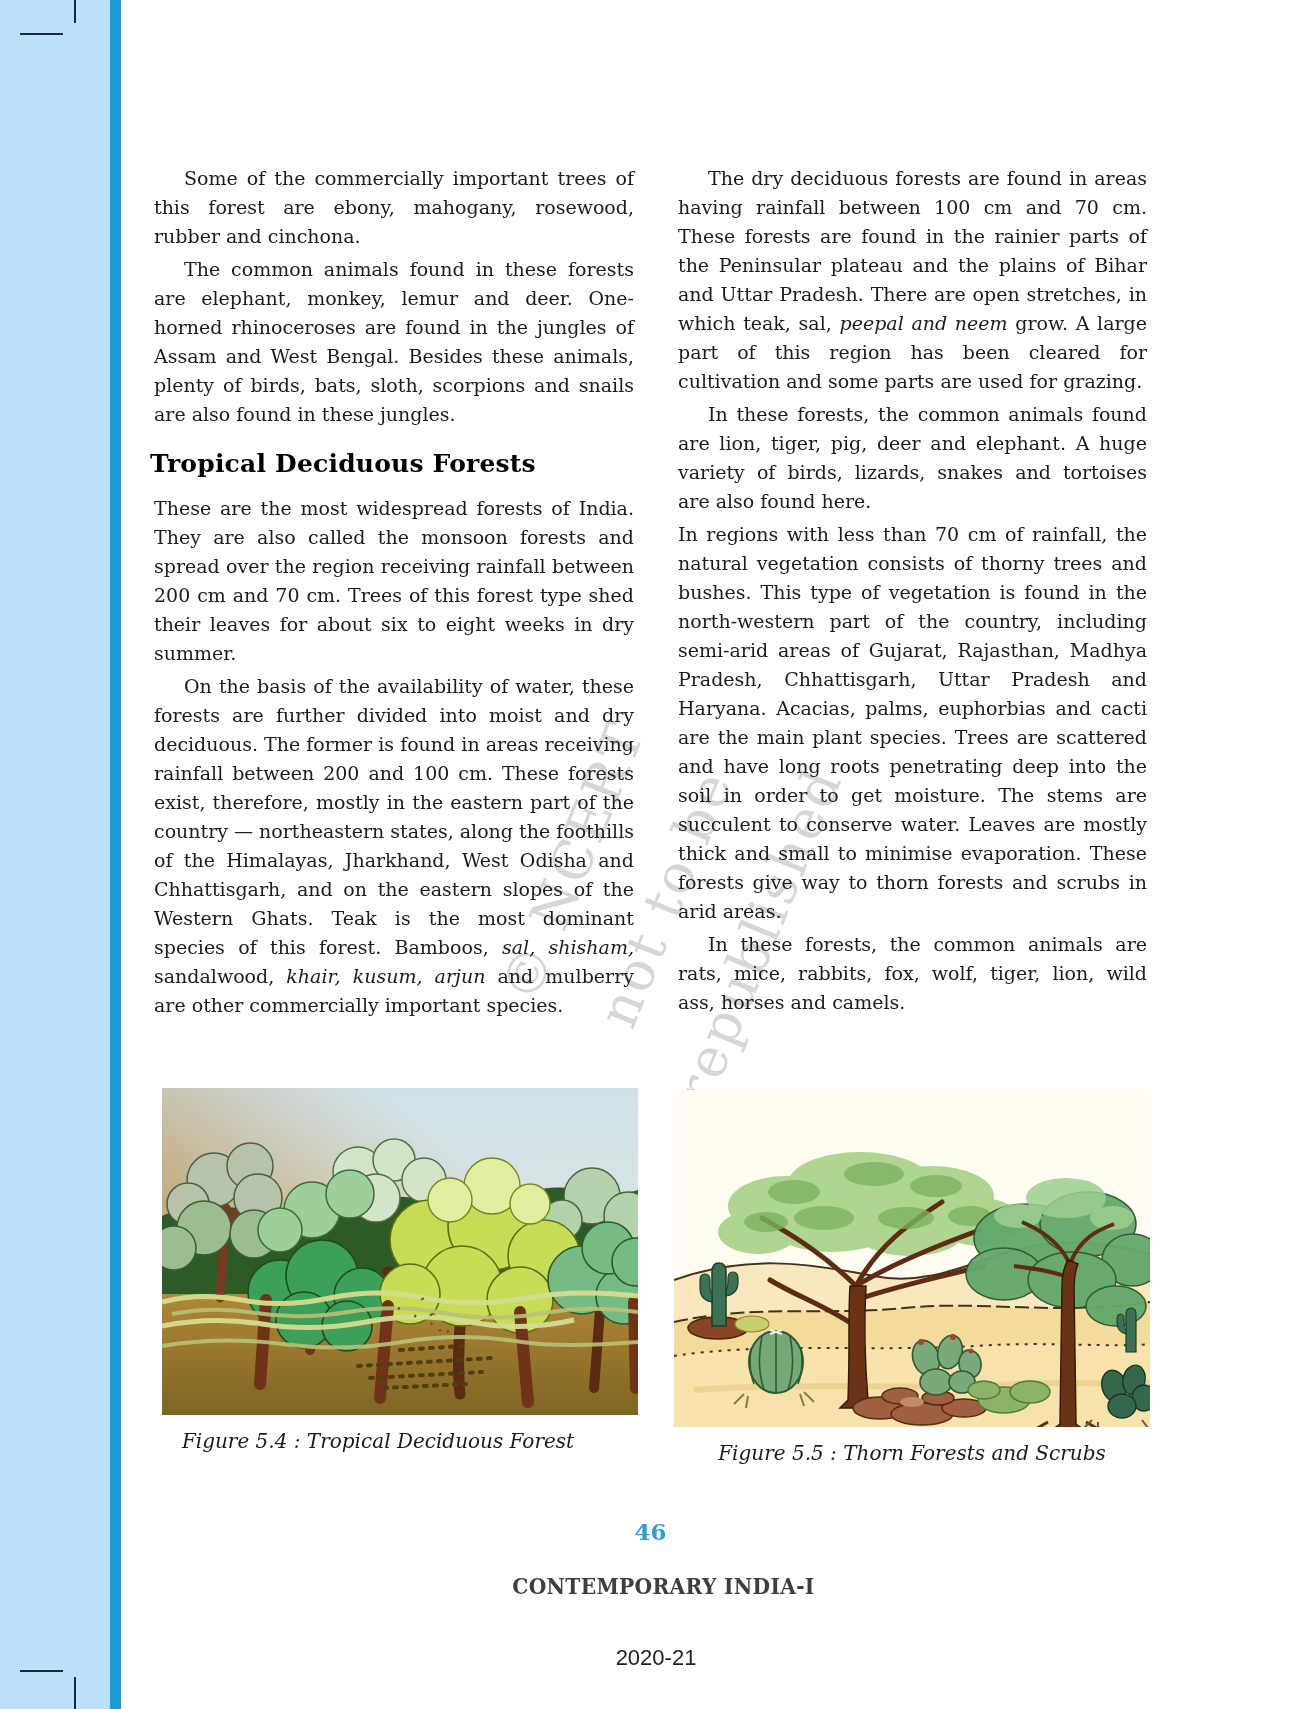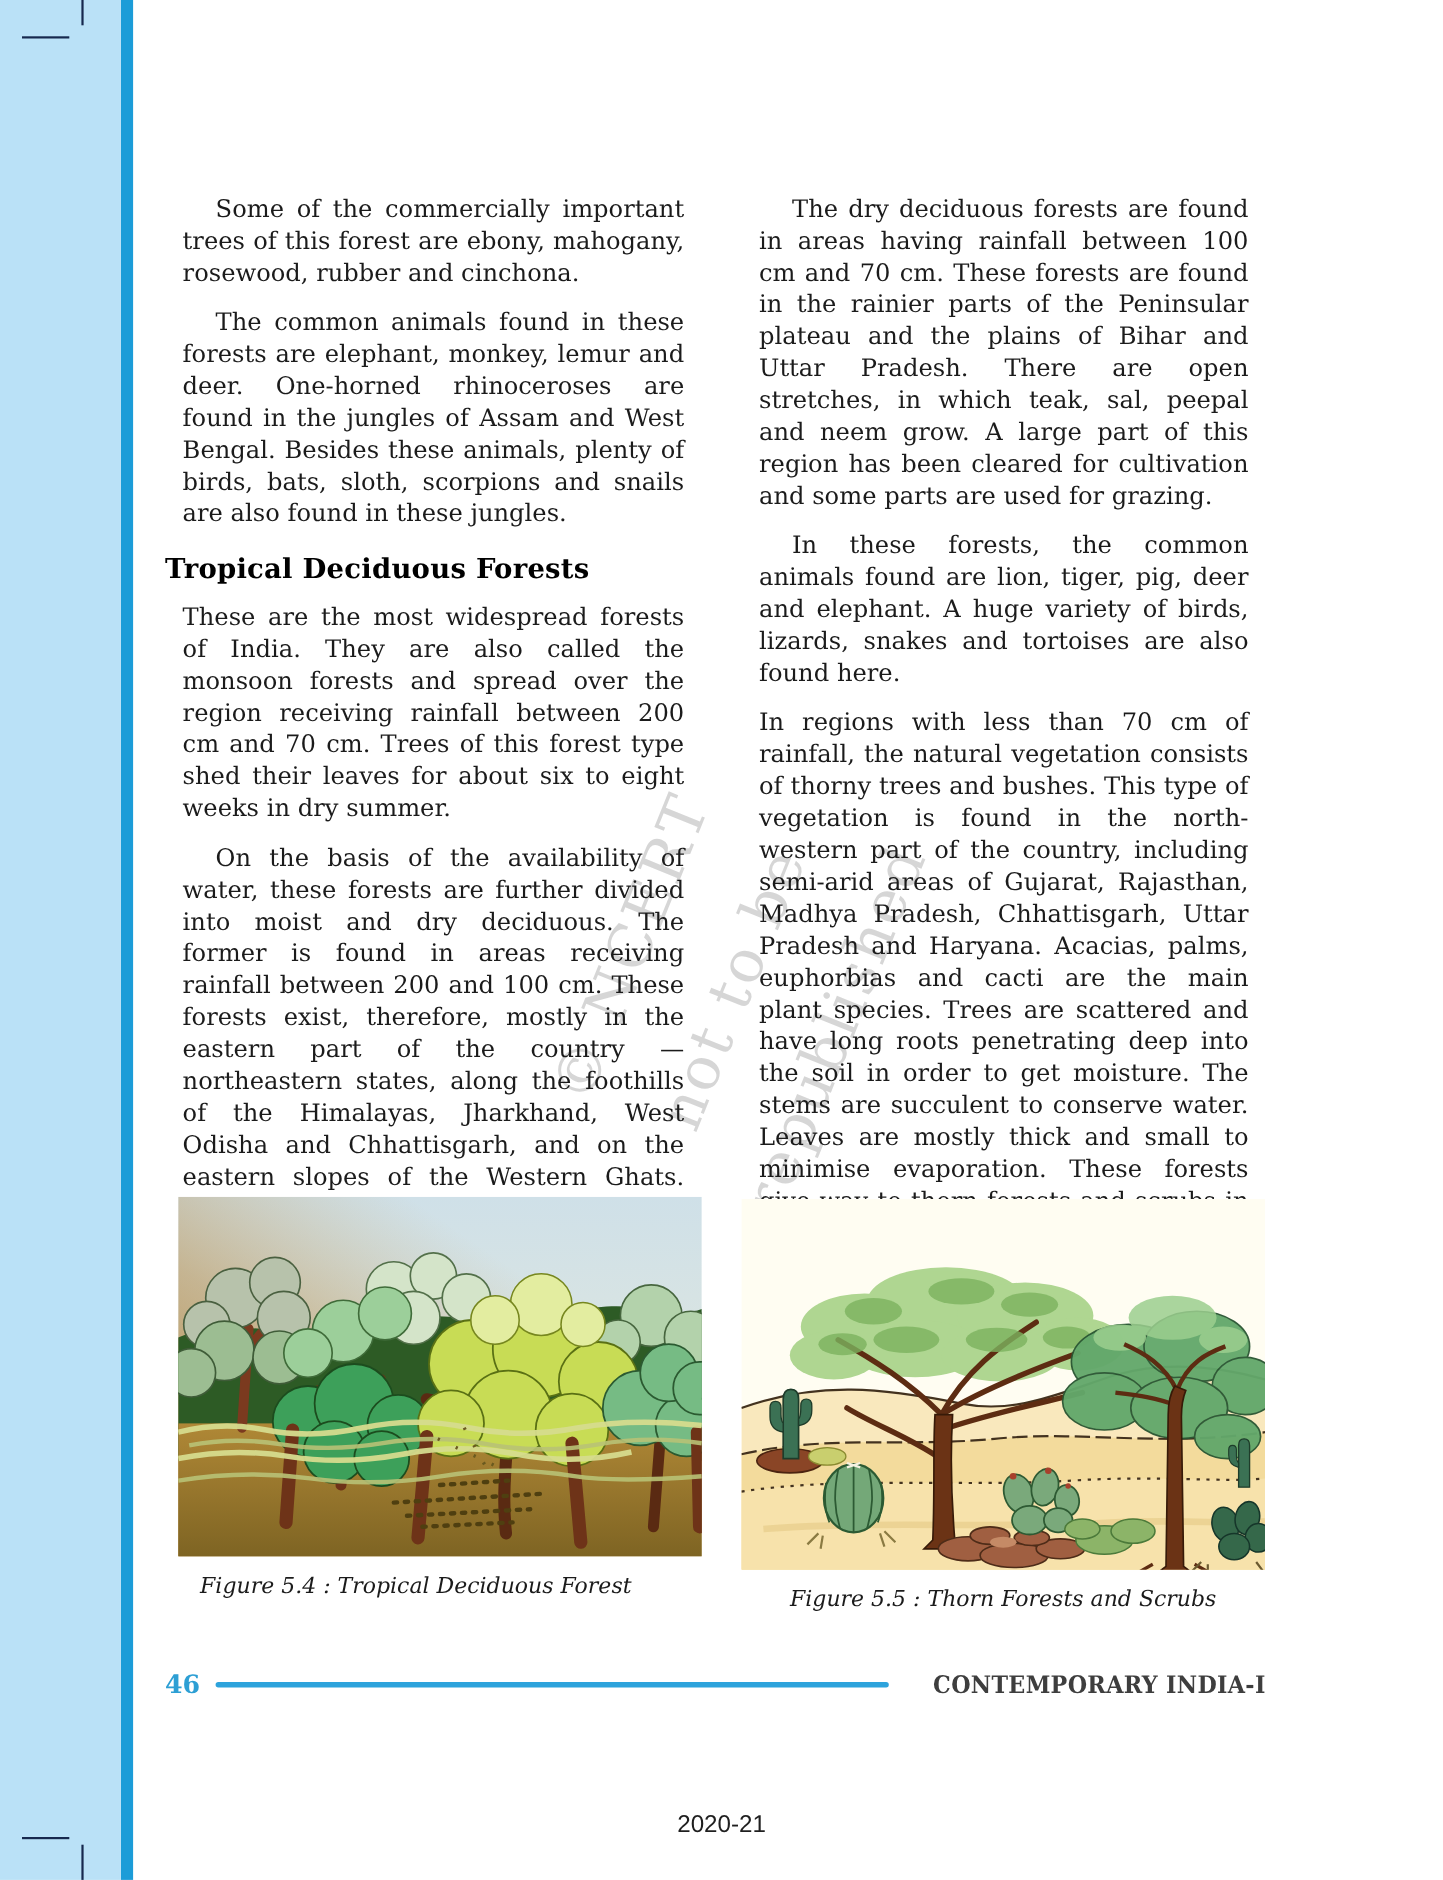--- a/index.html
+++ b/index.html
@@ -13,35 +13,35 @@
   .cm-top-h{left:20px;top:33px;width:43px;height:2px;}
   .cm-bot-h{left:20px;top:1670px;width:43px;height:2px;}
   .cm-bot-v{left:74px;top:1677px;width:2px;height:32px;}
   
   .watermark{position:absolute;left:300px;top:780px;width:640px;height:200px;
              transform:rotate(-68deg);text-align:center;z-index:0;
              color:rgba(105,105,105,0.27);font-size:54px;letter-spacing:3px;line-height:100px;}
   
   .content{position:absolute;left:150px;top:0;width:1001px;z-index:1;}
   .cols{display:grid;grid-template-columns:488px 477px;column-gap:36px;padding-top:160px;}
-  p.para{margin:16px;text-align:justify;font-size:22px;line-height:29px;}
+  p.para{margin:4px;text-align:justify;font-size:19px;line-height:29px;}
   .indent{text-indent:30px;}
-  .it{}
+  .it{font-style:italic;}
   h3.head{font-size:25px;font-weight:bold;margin:20px 0 16px 0;color:#000;
           font-family:"DejaVu Serif","Liberation Serif",serif;letter-spacing:0.2px;}
   
   .fig{position:absolute;z-index:1;}
   .fig4{left:162px;top:1088px;width:432px;}
   .fig5{left:674px;top:1090px;width:476px;}
   .fig svg{display:block;}
   .caption{font-style:italic;font-size:20px;text-align:center;color:#1b1b1b;margin-top:14px;}
   .fig5 .caption{}
   
   .pagefoot{position:absolute;left:150px;top:1518px;width:1001px;z-index:1;
-            display:flex;align-items:center;gap:14px;}
+            display:flex;align-items:center;gap:14px;flex-direction:column;}
   .pagenum{color:#2d9fd4;font-weight:bold;font-size:23px;}
   .footline{flex:1;height:5px;background:#2da3dc;border-radius:3px;}
   .booktitle{display:inline-block;font-weight:bold;font-size:22px;color:#3e3e3e;
              letter-spacing:0.3px;transform:scaleX(0.92);transform-origin:right center;white-space:nowrap;}
   .yearmark{position:absolute;left:0;right:0;top:1645px;text-align:center;z-index:1;
             font-family:"Liberation Sans","DejaVu Sans",sans-serif;font-size:22px;color:#1f1f1f;}
 </style>
 </head>
 <body>
 

